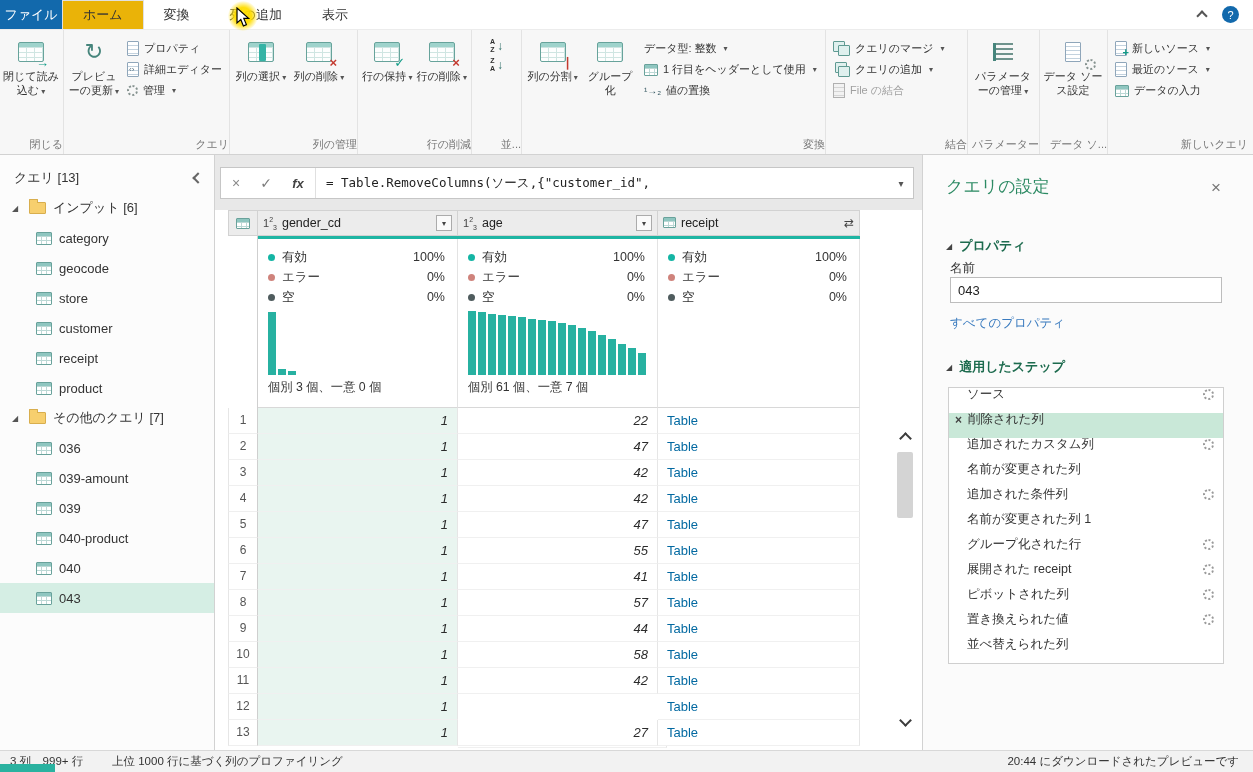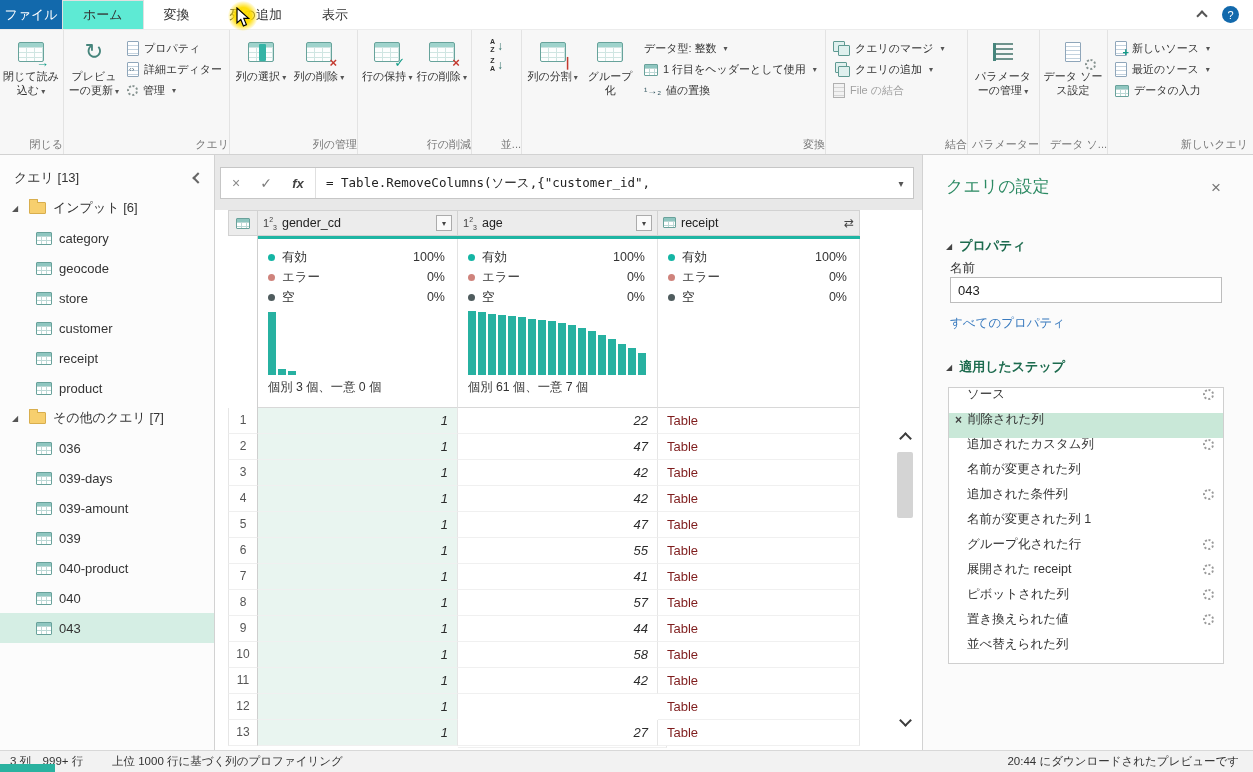--- a/index.html
+++ b/index.html
@@ -3,21 +3,21 @@
 <meta charset="utf-8">
 <style>
 *{box-sizing:border-box;margin:0;padding:0}
 html,body{width:1253px;height:772px;overflow:hidden}
 body{position:relative;font-family:"Liberation Sans","DejaVu Sans",sans-serif;font-size:13px;color:#333;background:#e8e8e8}
 
 
 .titlebar{position:absolute;top:0;left:0;right:0;height:30px;background:#fff;border-bottom:1px solid #ececec;display:flex;align-items:stretch;z-index:4}
 .file-tab{width:62px;background:#1269ac;color:#fff;display:flex;align-items:center;justify-content:center;font-size:13px;cursor:default}
 .tab{padding:0 20px;display:flex;align-items:center;color:#333}
-.tab.active{background:#5eead4;border:1px solid #e0e0e0;border-bottom:none}
+.tab.active{background:#eab308;border:1px solid #e0e0e0;border-bottom:none}
 .win-ctrl{margin-left:auto;display:flex;align-items:center;gap:16px;padding-right:14px}
 .chev-up-ico{width:8px;height:8px;border-left:2px solid #555;border-top:2px solid #555;transform:rotate(45deg);margin-top:3px}
 .help-btn{width:17px;height:17px;border-radius:50%;background:#1269ac;color:#fff;font-size:11px;display:flex;align-items:center;justify-content:center}
 
 
 .ribbon{position:absolute;top:30px;left:0;right:0;height:125px;background:#f7f7f7;border-bottom:1px solid #d2d2d2;display:flex;z-index:3}
 .rgroup{position:relative;border-right:1px solid #e3e3e3;padding:2px 3px 16px 3px;display:flex;gap:2px;flex:none}
 .rgroup-label{position:absolute;bottom:2px;left:0;right:0;text-align:right;font-size:11px;color:#777;white-space:nowrap;overflow:hidden}
 .rbtn-lg{width:56px;display:flex;flex-direction:column;align-items:center;padding-top:5px;font-size:11px;line-height:1.25;text-align:center;color:#333}
 .rlbl{margin-top:3px}
@@ -91,21 +91,21 @@
 .dot.err{background:#cf837c}
 .dot.emp{background:#4f5c5e}
 .pct{margin-left:auto}
 .hist{display:flex;align-items:flex-end;gap:2px;height:64px;margin-top:4px}
 .bar{width:8px;background:#27b1a1;flex:none}
 .dist{margin-top:4px;font-size:12.3px;color:#333;white-space:nowrap}
 .g-rownum{position:absolute;left:0;width:30px;height:26px;line-height:25px;text-align:center;font-size:12px;color:#555;background:#fff;border-right:1px solid #cfcfcf;border-bottom:1px solid #efefef;border-left:1px solid #e6e6e6}
 .g-cell{position:absolute;height:26px;line-height:25px;padding:0 9px;border-right:1px solid #e6e6e6;border-bottom:1px solid #f0f0f0;font-size:13px;overflow:hidden;background:#fff;white-space:nowrap}
 .g-cell.num{text-align:right;font-style:italic;color:#2b2b2b}
 .g-cell.selcol{background:#e9f5f0}
-.g-cell.tbl{color:#7f1d1d}
+.g-cell.tbl{color:#0369a1}
 
 
 .vscroll{position:absolute;left:677px;top:269px;width:26px;height:310px;background:#fff}
 .vs-btn{height:24px;display:flex;align-items:center;justify-content:center}
 .vs-chev{width:9px;height:9px;border-left:2.5px solid #3c3c3c;border-top:2.5px solid #3c3c3c;display:inline-block}
 .vs-chev.up{transform:rotate(45deg);margin-top:4px}
 .vs-chev.down{transform:rotate(225deg);margin-bottom:4px}
 .vs-thumb{position:absolute;left:5px;top:28px;width:16px;height:66px;background:#d4d4d4;border-radius:2px}
 .vs-btn.down-btn{position:absolute;bottom:0;left:0;right:0}
 
@@ -370,24 +370,20 @@
         <span>product</span>
       </div>
       <div class="tree-item">
         <span class="tri">◢</span>
         <span class="folder-ico"></span>
         <span>その他のクエリ [7]</span>
       </div>
       <div class="tree-item child">
         <span class="mini-table"></span>
         <span>036</span>
-      </div>
-      <div class="tree-item child">
-        <span class="mini-table"></span>
-        <span>039-days</span>
       </div>
       <div class="tree-item child">
         <span class="mini-table"></span>
         <span>039-amount</span>
       </div>
       <div class="tree-item child">
         <span class="mini-table"></span>
         <span>039</span>
       </div>
       <div class="tree-item child">

